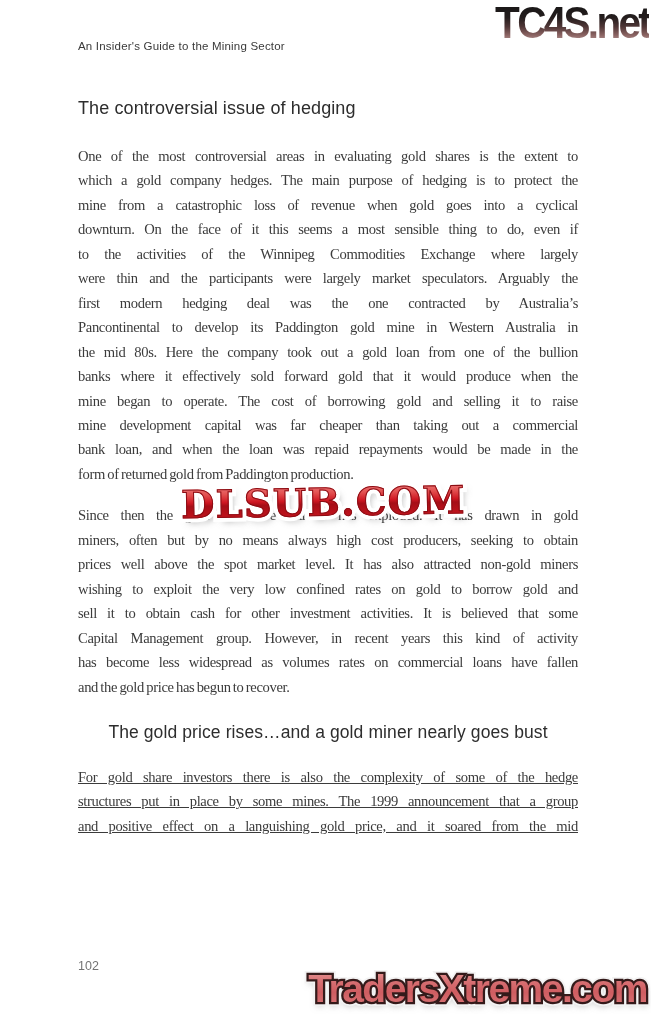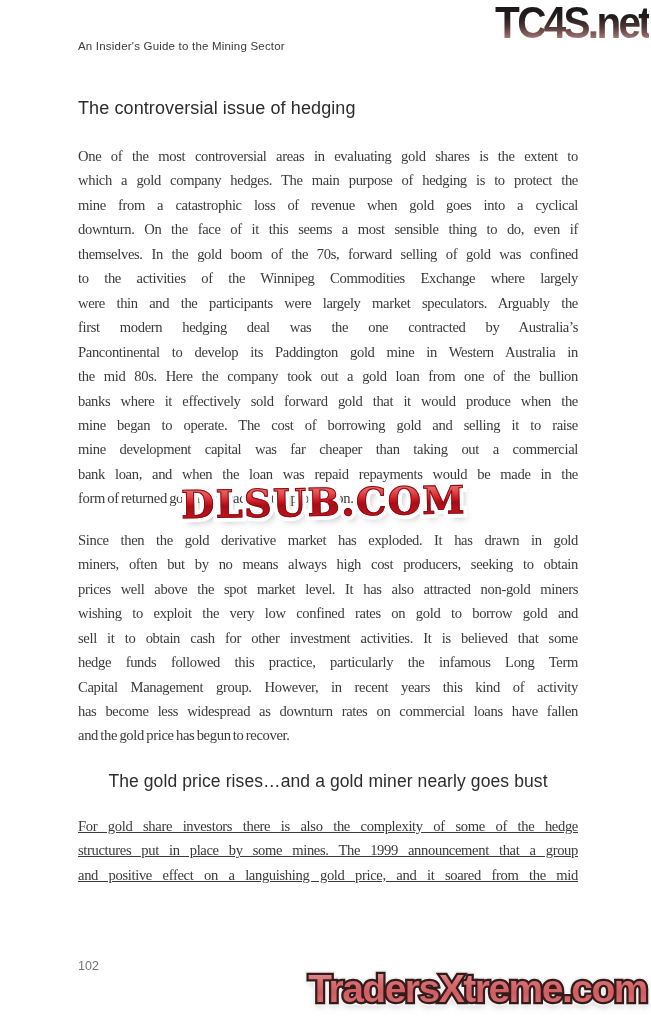--- a/index.html
+++ b/index.html
@@ -99,42 +99,40 @@
   <div class="running-head">An Insider's Guide to the Mining Sector</div>
 
   <h1 class="h1">The controversial issue of hedging</h1>
 
   <div class="textcol">
     <div class="para p1">
         <div class="jline">One of the most controversial areas in evaluating gold shares is the extent to</div>
         <div class="jline">which a gold company hedges. The main purpose of hedging is to protect the</div>
         <div class="jline">mine from a catastrophic loss of revenue when gold goes into a cyclical</div>
         <div class="jline">downturn. On the face of it this seems a most sensible thing to do, even if</div>
-        <div class="jline">themselves. In the gold boom of the 70s, forward selling of gold was confined</div>
         <div class="jline">to the activities of the Winnipeg Commodities Exchange where largely</div>
         <div class="jline">were thin and the participants were largely market speculators. Arguably the</div>
         <div class="jline">first modern hedging deal was the one contracted by Australia’s</div>
         <div class="jline">Pancontinental to develop its Paddington gold mine in Western Australia in</div>
         <div class="jline">the mid 80s. Here the company took out a gold loan from one of the bullion</div>
         <div class="jline">banks where it effectively sold forward gold that it would produce when the</div>
         <div class="jline">mine began to operate. The cost of borrowing gold and selling it to raise</div>
         <div class="jline">mine development capital was far cheaper than taking out a commercial</div>
         <div class="jline">bank loan, and when the loan was repaid repayments would be made in the</div>
         <div class="jline last">form of returned gold from Paddington production.</div>
       </div>
 
     <div class="para p2">
         <div class="jline">Since then the gold derivative market has exploded. It has drawn in gold</div>
         <div class="jline">miners, often but by no means always high cost producers, seeking to obtain</div>
         <div class="jline">prices well above the spot market level. It has also attracted non-gold miners</div>
         <div class="jline">wishing to exploit the very low confined rates on gold to borrow gold and</div>
         <div class="jline">sell it to obtain cash for other investment activities. It is believed that some</div>
-        <div class="jline">hedge funds followed this practice, particularly the infamous Long Term</div>
         <div class="jline">Capital Management group. However, in recent years this kind of activity</div>
-        <div class="jline">has become less widespread as downturn rates on commercial loans have fallen</div>
+        <div class="jline">has become less widespread as volumes rates on commercial loans have fallen</div>
         <div class="jline last">and the gold price has begun to recover.</div>
       </div>
 
     <h2 class="h2">The gold price rises…and a gold miner nearly goes bust</h2>
 
     <div class="para p3">
         <div class="jline">For gold share investors there is also the complexity of some of the hedge</div>
         <div class="jline">structures put in place by some mines. The 1999 announcement that a group</div>
         <div class="jline">and positive effect on a languishing gold price, and it soared from the mid</div>
       </div>

